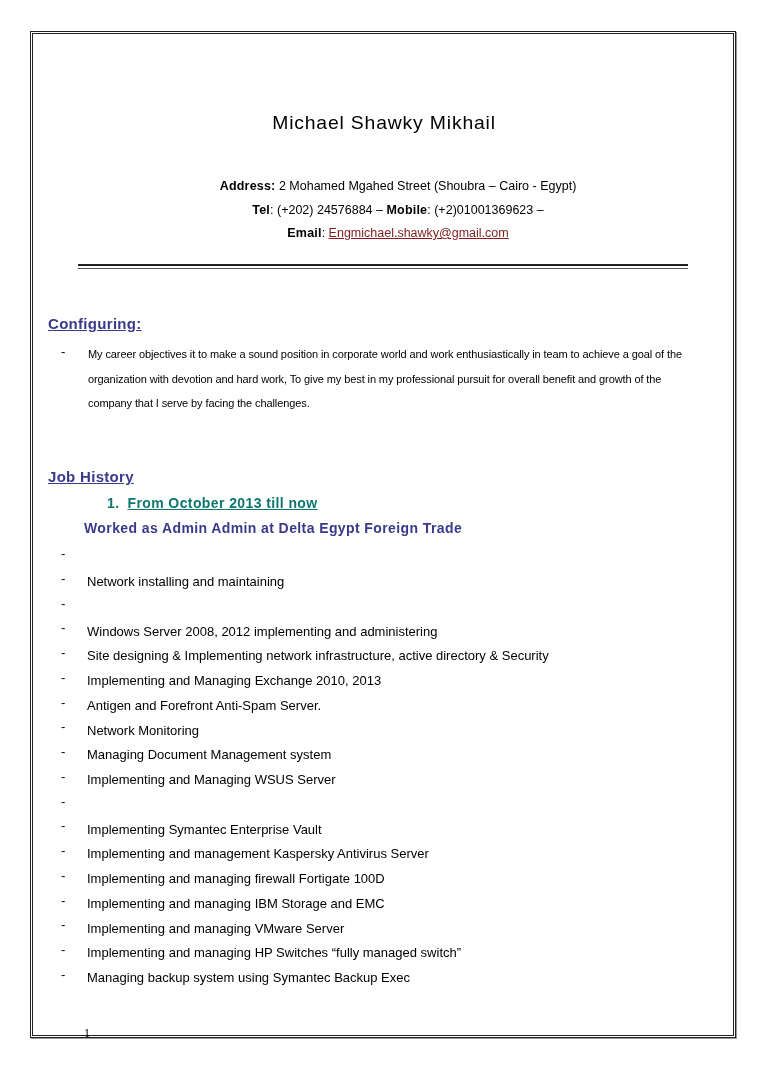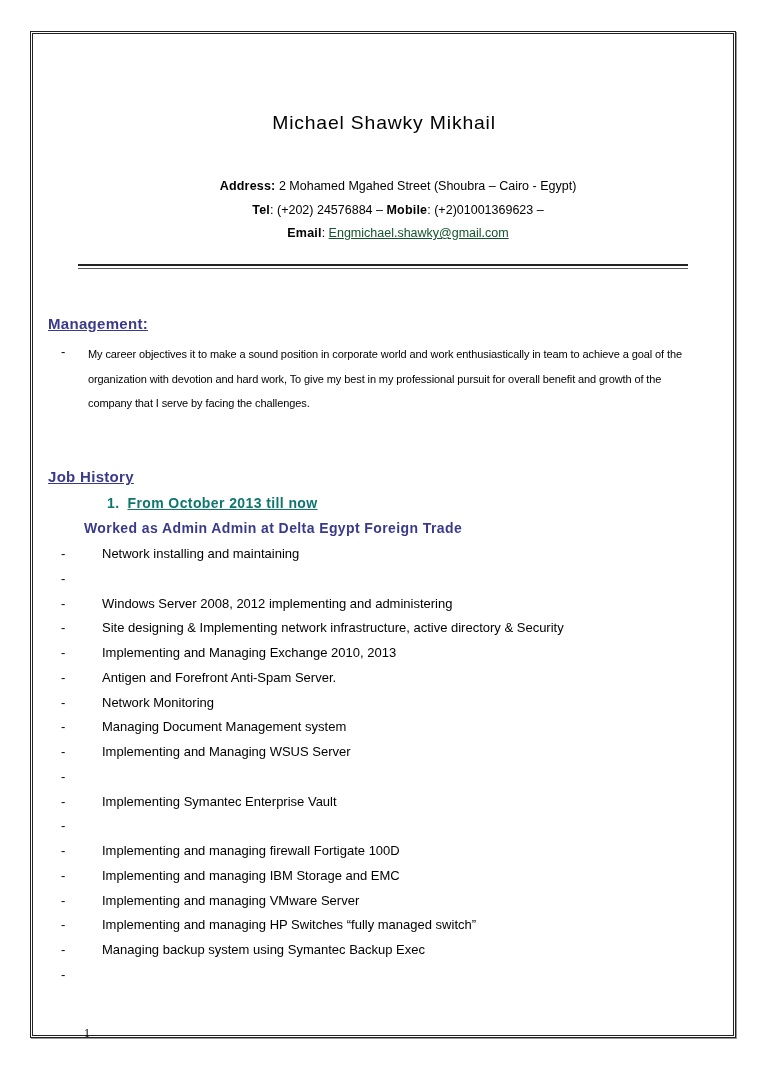--- a/index.html
+++ b/index.html
@@ -37,21 +37,21 @@
       transform: scaleX(1.02);
     }
     .contact {
       position: absolute;
       left: 0;
       width: 796px;
       text-align: center;
       font-size: 12.5px;
     }
     .contact b { font-weight: bold; letter-spacing: 0.2px; }
-    .contact a { color: #14532d; text-decoration: underline; }
+    .contact a { color: #7f1d1d; text-decoration: underline; }
     .c1 { top: 179px; }
     .c2 { top: 203px; }
     .c3 { top: 226px; }
     .hr-double {
       position: absolute;
       left: 78px;
       width: 610px;
       top: 264px;
       height: 2px;
       border-top: 2px solid #222;
@@ -108,21 +108,21 @@
       top: 544px;
       width: 768px;
     }
     .duty {
       position: relative;
       height: 24.75px;
       font-size: 13px;
       line-height: 20px;
     }
     .duty .d-dash { position: absolute; left: 61px; }
-    .duty .d-text { position: absolute; left: 102px; white-space: nowrap; }
+    .duty .d-text { position: absolute; left: 87px; white-space: nowrap; margin-top: 28px; }
     .page-num {
       position: absolute;
       left: 84px;
       top: 1026px;
       font-family: "Liberation Serif", serif;
       font-size: 12px;
     }
   </style>
 </head>
 <body>
@@ -136,21 +136,21 @@
 </div>
 <div class="contact c2">
   <b>Tel</b><span>: (+202) 24576884 – </span><b>Mobile</b><span>: (+2)01001369623 –</span>
 </div>
 <div class="contact c3">
   <b>Email</b><span>: </span><a>Engmichael.shawky@gmail.com</a>
 </div>
 
 <div class="hr-double"></div>
 
-<div class="section-head obj-head">Management:</div>
+<div class="section-head obj-head">Configuring:</div>
 <div class="dash" style="top:344px;">-</div>
 <div class="obj-text">My career objectives it to make a sound position in corporate world and work enthusiastically in team to achieve a goal of the organization with devotion and hard work, To give my best in my professional pursuit for overall benefit and growth of the company that I serve by facing the challenges.</div>
 
 <div class="section-head job-head">Job History </div>
 
 <div class="period">
   <span class="num">1.</span><span class="txt">From October 2013 till now </span>
 </div>
 <div class="role">Worked as Admin Admin at Delta Egypt Foreign Trade</div>
 
@@ -192,20 +192,21 @@
     </div>
   <div class="duty">
       <span class="d-dash">-</span>
     </div>
   <div class="duty">
       <span class="d-dash">-</span>
       <span class="d-text">Implementing Symantec Enterprise Vault</span>
     </div>
   <div class="duty">
       <span class="d-dash">-</span>
+      <span class="d-text">Implementing and management Kaspersky Antivirus Server</span>
     </div>
   <div class="duty">
       <span class="d-dash">-</span>
       <span class="d-text">Implementing and managing firewall Fortigate 100D</span>
     </div>
   <div class="duty">
       <span class="d-dash">-</span>
       <span class="d-text">Implementing and managing IBM Storage and EMC</span>
     </div>
   <div class="duty">

